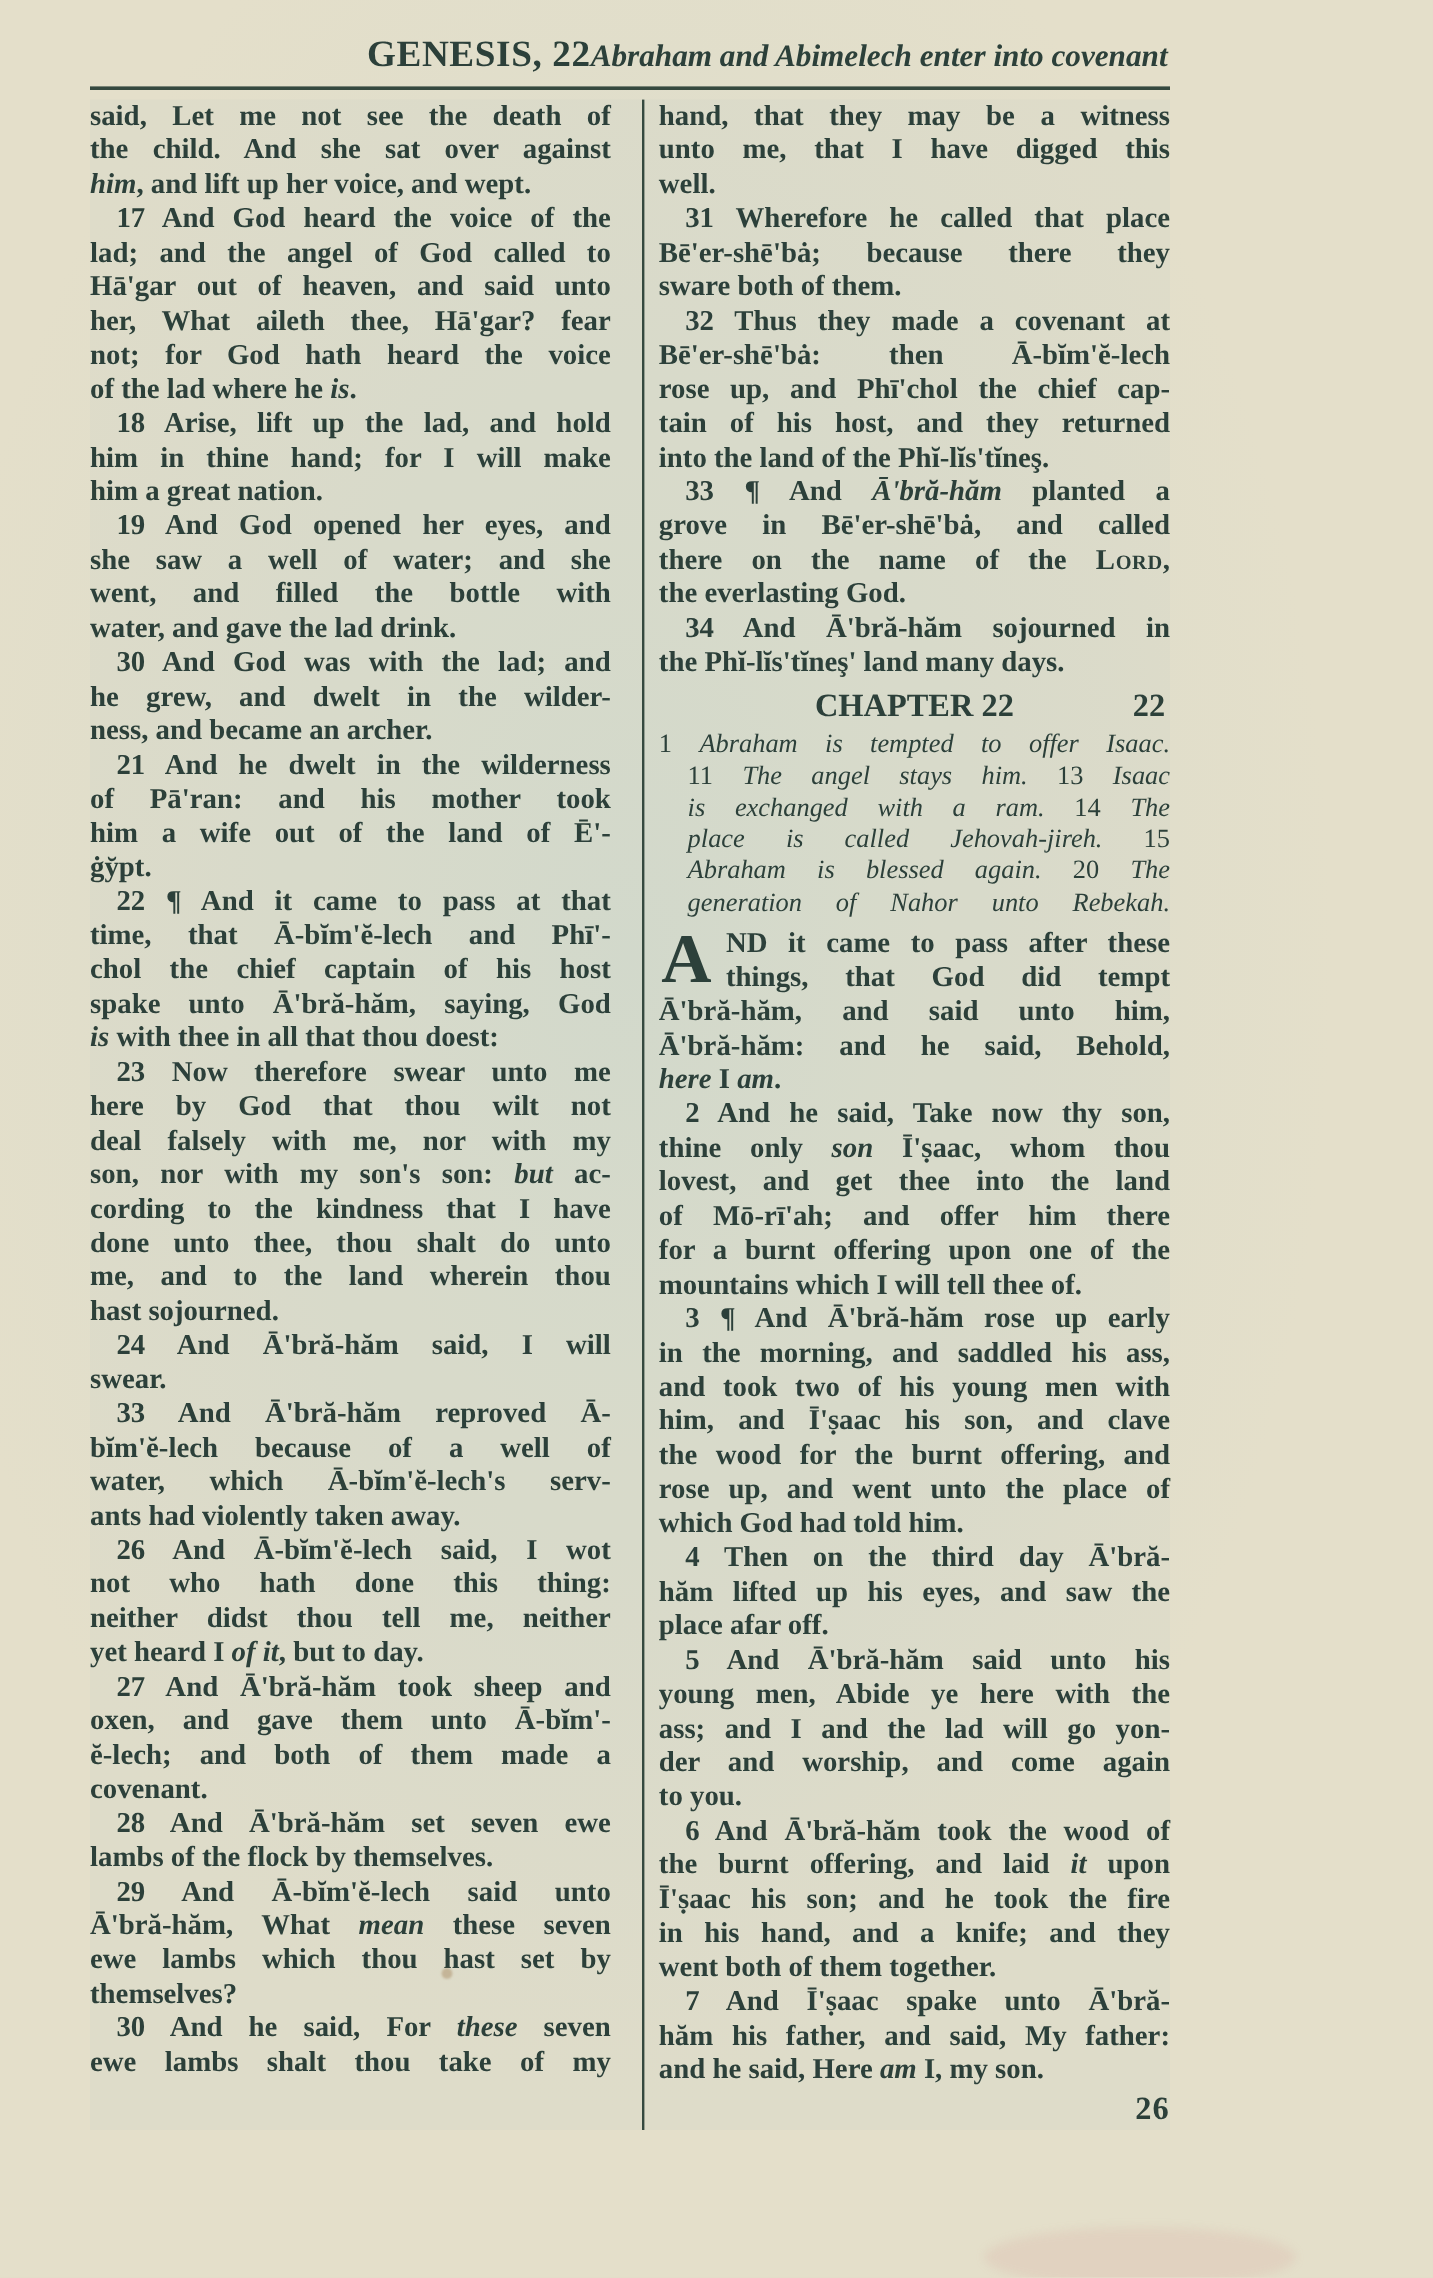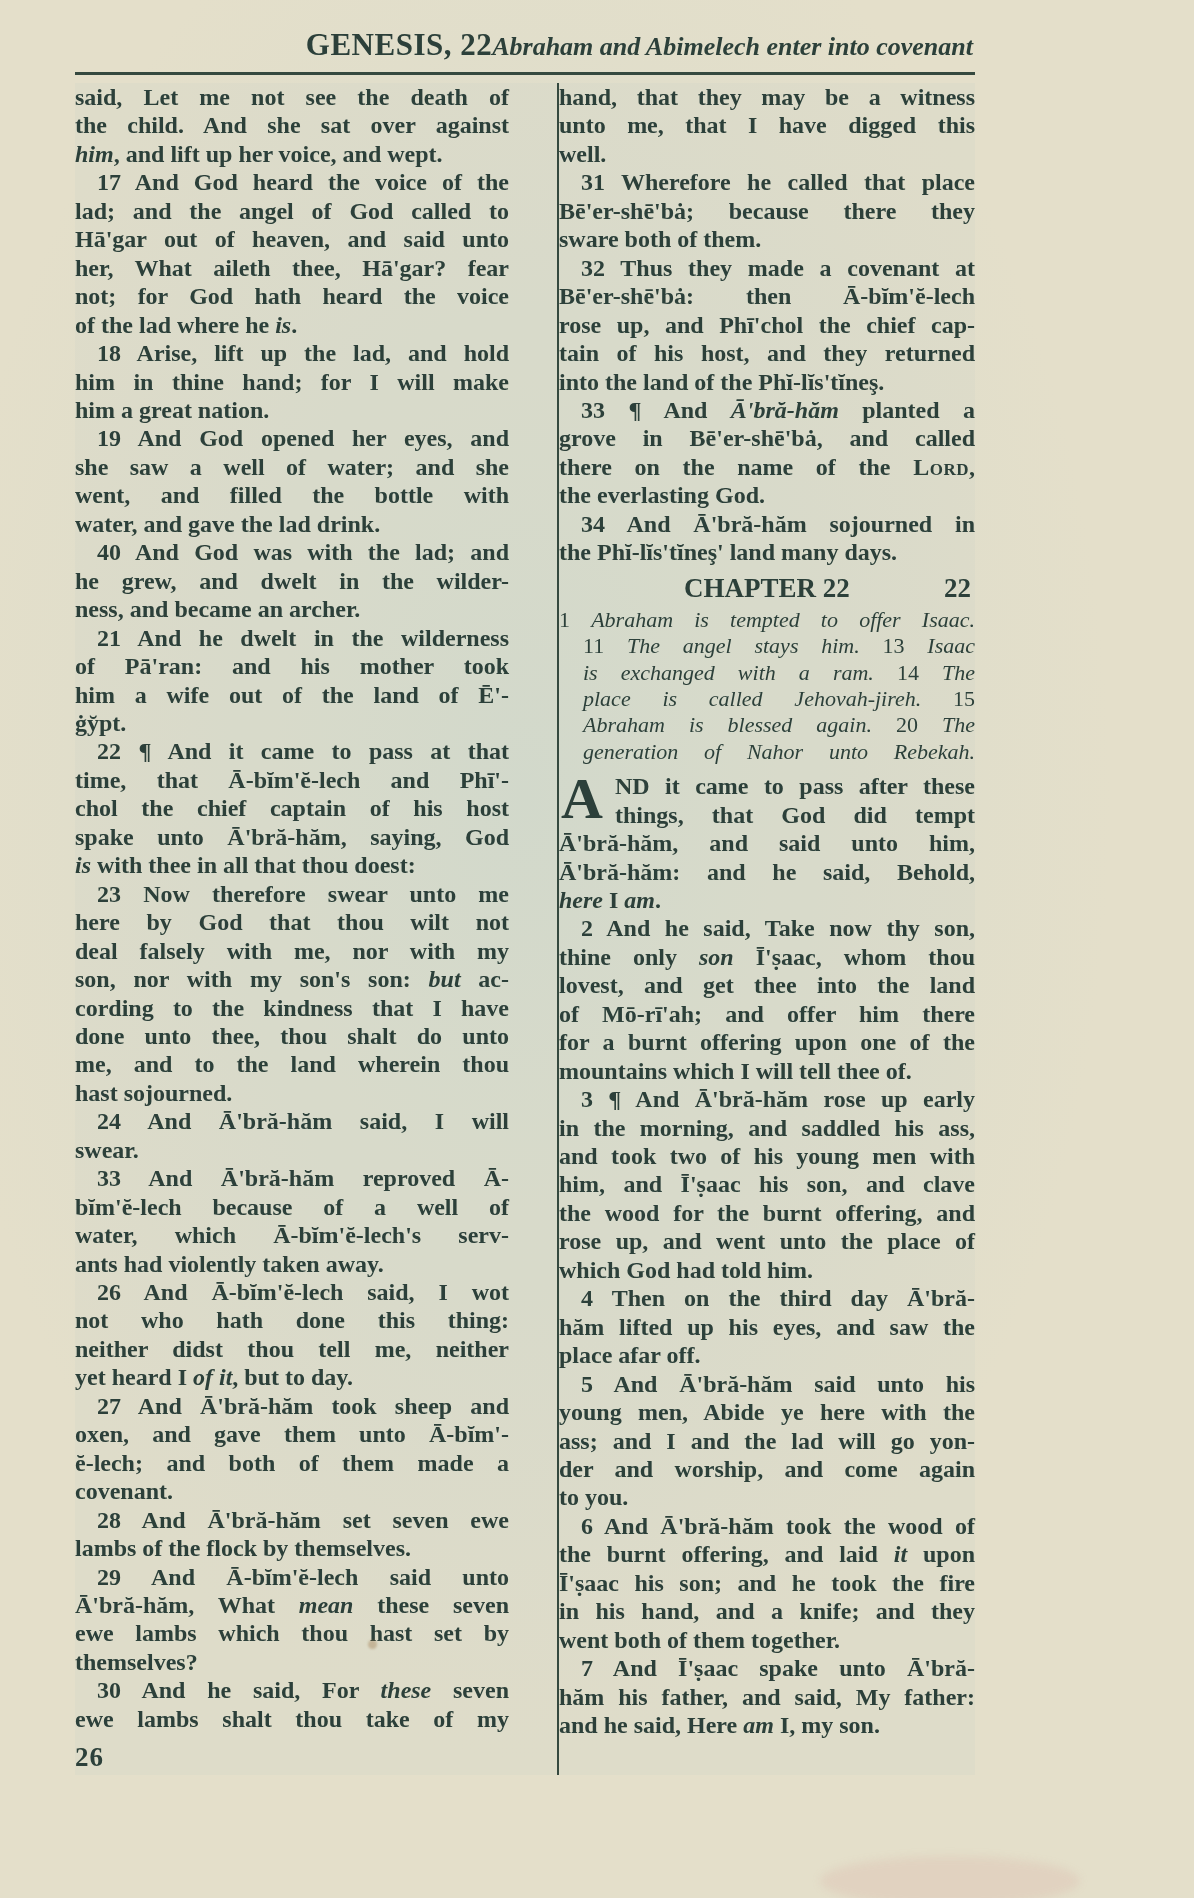--- a/index.html
+++ b/index.html
@@ -16,37 +16,37 @@
       radial-gradient(ellipse at 44% 42%, rgba(200,214,206,0.50) 0%, rgba(200,214,206,0.0) 62%),
       #e4dfca;
   }
   .content { position: absolute; left: 75px; top: 26px; width: 900px; }
   .header { display: flex; justify-content: flex-end; align-items: baseline; padding: 0 2px; line-height: 38px; }
   .book-title { font-weight: bold; font-size: 31px; letter-spacing: 0.5px; }
   .running-head { font-style: italic; font-weight: bold; font-size: 26px; }
   .rule { border-top: 3px solid #35493f; margin-top: 6px; }
   .cols { display: flex; margin-top: 8px; height: 1692px; background: rgba(188,205,199,0.14); gap: 24px; }
   .col-left { width: 434px; }
-  .col-right { flex: 1; margin-left: 24px; border-left: 2px solid #35493f; }
+  .col-right { flex: 1; margin-left: 2px; border-left: 2px solid #35493f; padding-left: 12px; }
   .line {
     font-size: 24px; font-weight: bold; line-height: 28.45px;
     text-align: justify; text-align-last: justify; text-justify: inter-word;
   }
   .line.last { text-align-last: left; }
   .line.ind { padding-left: 22px; }
   .line.deep { padding-left: 56px; }
   .line.dc { position: relative; padding-left: 56px; }
   .dropcap { position: absolute; left: 2px; top: 1px; font-size: 58px; line-height: 52px; font-weight: bold; }
   .sc { font-variant: small-caps; letter-spacing: 0.5px; }
   .chapter-line { position: relative; font-size: 27px; font-weight: bold; text-align: center; line-height: 32px; margin: 5px 0 3px; }
   .chapter-num-right { position: absolute; right: 4px; top: 0; }
   .summary { margin: 1px 0 7px; }
   .summary .line { font-size: 22px; font-weight: normal; line-height: 26.4px; }
   .summary .line.ind { padding-left: 24px; }
-  .pagenum { position: absolute; top: 1716px; left: 0; width: 100%; text-align: left; font-size: 27px; font-weight: bold; letter-spacing: 1px; }
+  .pagenum { position: absolute; top: 1716px; left: 0; width: 100%; text-align: right; font-size: 27px; font-weight: bold; letter-spacing: 1px; }
   .stain { position: absolute; left: 820px; top: 1856px; width: 260px; height: 50px; border-radius: 50%; background: rgba(205,120,125,0.12); filter: blur(4px); }
   .speck { position: absolute; left: 368px; top: 1640px; width: 9px; height: 9px; border-radius: 50%; background: rgba(150,110,60,0.35); filter: blur(1px); }
 </style>
 </head>
 <body>
 
 <div class="page">
   <div class="content">
 
     <div class="header">
@@ -66,21 +66,21 @@
           <div class="line">her, What aileth thee, Hā'gar? fear</div>
           <div class="line">not; for God hath heard the voice</div>
           <div class="line last">of the lad where he <i>is</i>.</div>
           <div class="line ind">18 Arise, lift up the lad, and hold</div>
           <div class="line">him in thine hand; for I will make</div>
           <div class="line last">him a great nation.</div>
           <div class="line ind">19 And God opened her eyes, and</div>
           <div class="line">she saw a well of water; and she</div>
           <div class="line">went, and filled the bottle with</div>
           <div class="line last">water, and gave the lad drink.</div>
-          <div class="line ind">40 And God was with the lad; and</div>
+          <div class="line ind">30 And God was with the lad; and</div>
           <div class="line">he grew, and dwelt in the wilder-</div>
           <div class="line last">ness, and became an archer.</div>
           <div class="line ind">21 And he dwelt in the wilderness</div>
           <div class="line">of Pā'ran: and his mother took</div>
           <div class="line">him a wife out of the land of Ē'-</div>
           <div class="line last">ġy̆pt.</div>
           <div class="line ind">22 ¶ And it came to pass at that</div>
           <div class="line">time, that Ā-bĭm'ĕ-lech and Phī'-</div>
           <div class="line">chol the chief captain of his host</div>
           <div class="line">spake unto Ā'bră-hăm, saying, God</div>

